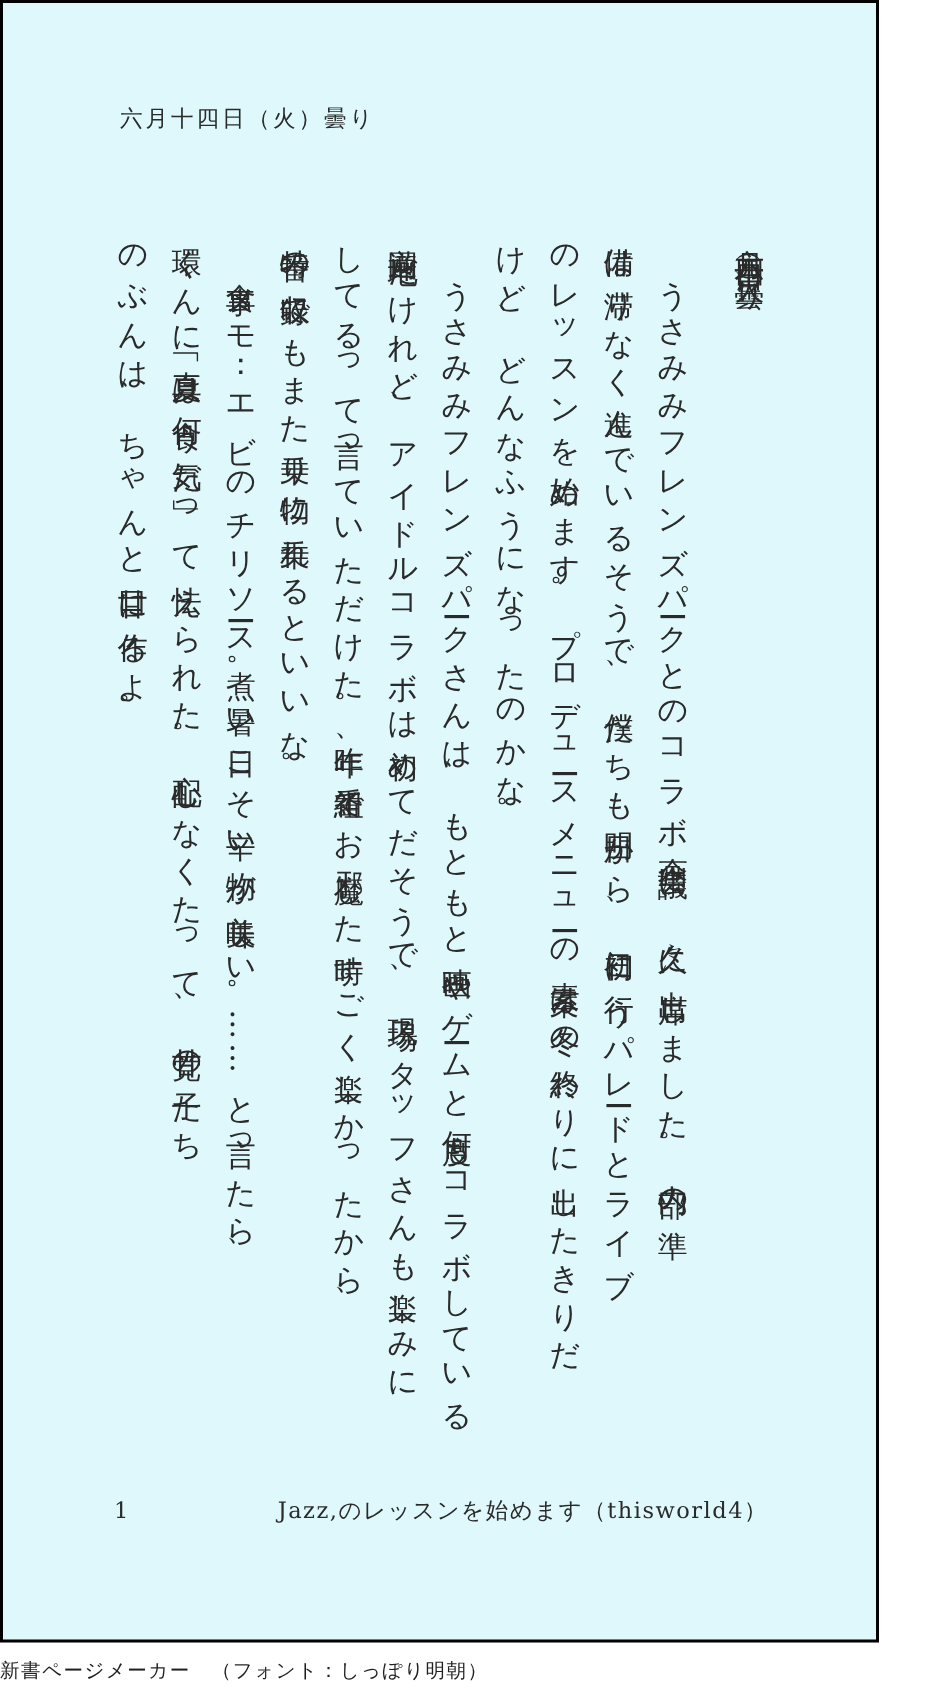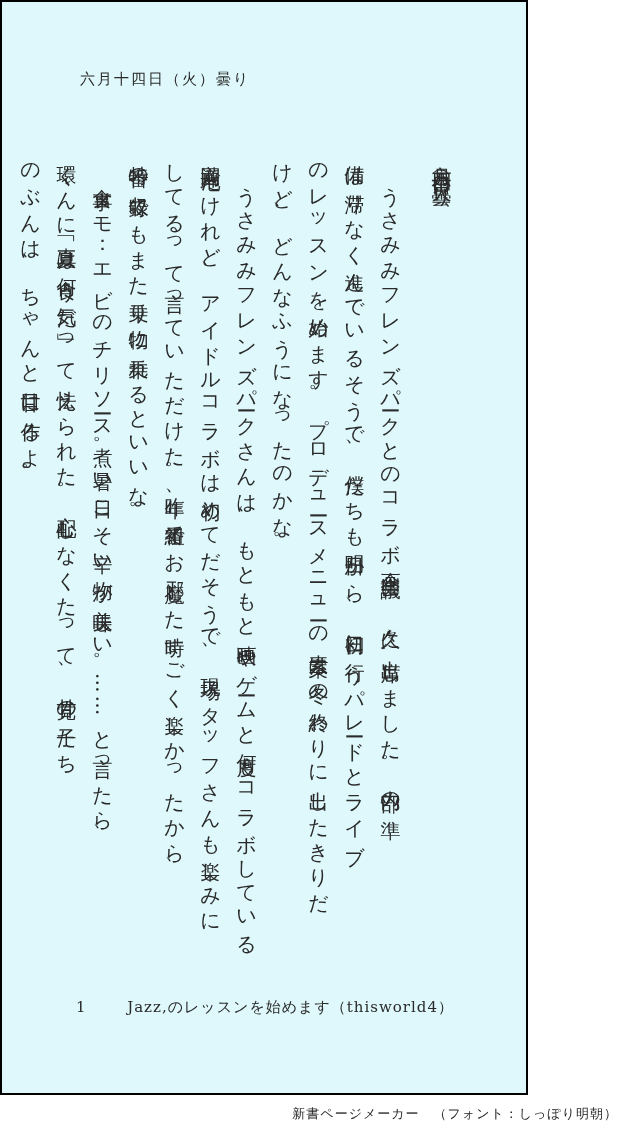--- a/index.html
+++ b/index.html
@@ -12,21 +12,21 @@
     position: relative;
     width: 618px;
     height: 1132px;
     background: #ffffff;
     overflow: hidden;
   }
   .page {
     position: absolute;
     left: 0;
     top: 0;
-    width: 528px;
+    width: 586px;
     height: 1095px;
     box-sizing: border-box;
     background: #def8fb;
     border: 2px solid #000000;
   }
   .header-date {
     position: absolute;
     left: 78px;
     top: 68px;
     font-size: 15px;
@@ -63,21 +63,21 @@
     align-items: baseline;
     font-size: 15px;
     letter-spacing: 1px;
     color: #2a2a2a;
   }
   .bottom-caption {
     position: absolute;
     left: 0;
     width: 618px;
     bottom: 9px;
-    text-align: right;
+    text-align: left;
     font-size: 13px;
     letter-spacing: 1px;
     color: #1f1f1f;
     white-space: nowrap;
   }
 </style>
 </head>
 <body>
 
 <div class="canvas">

